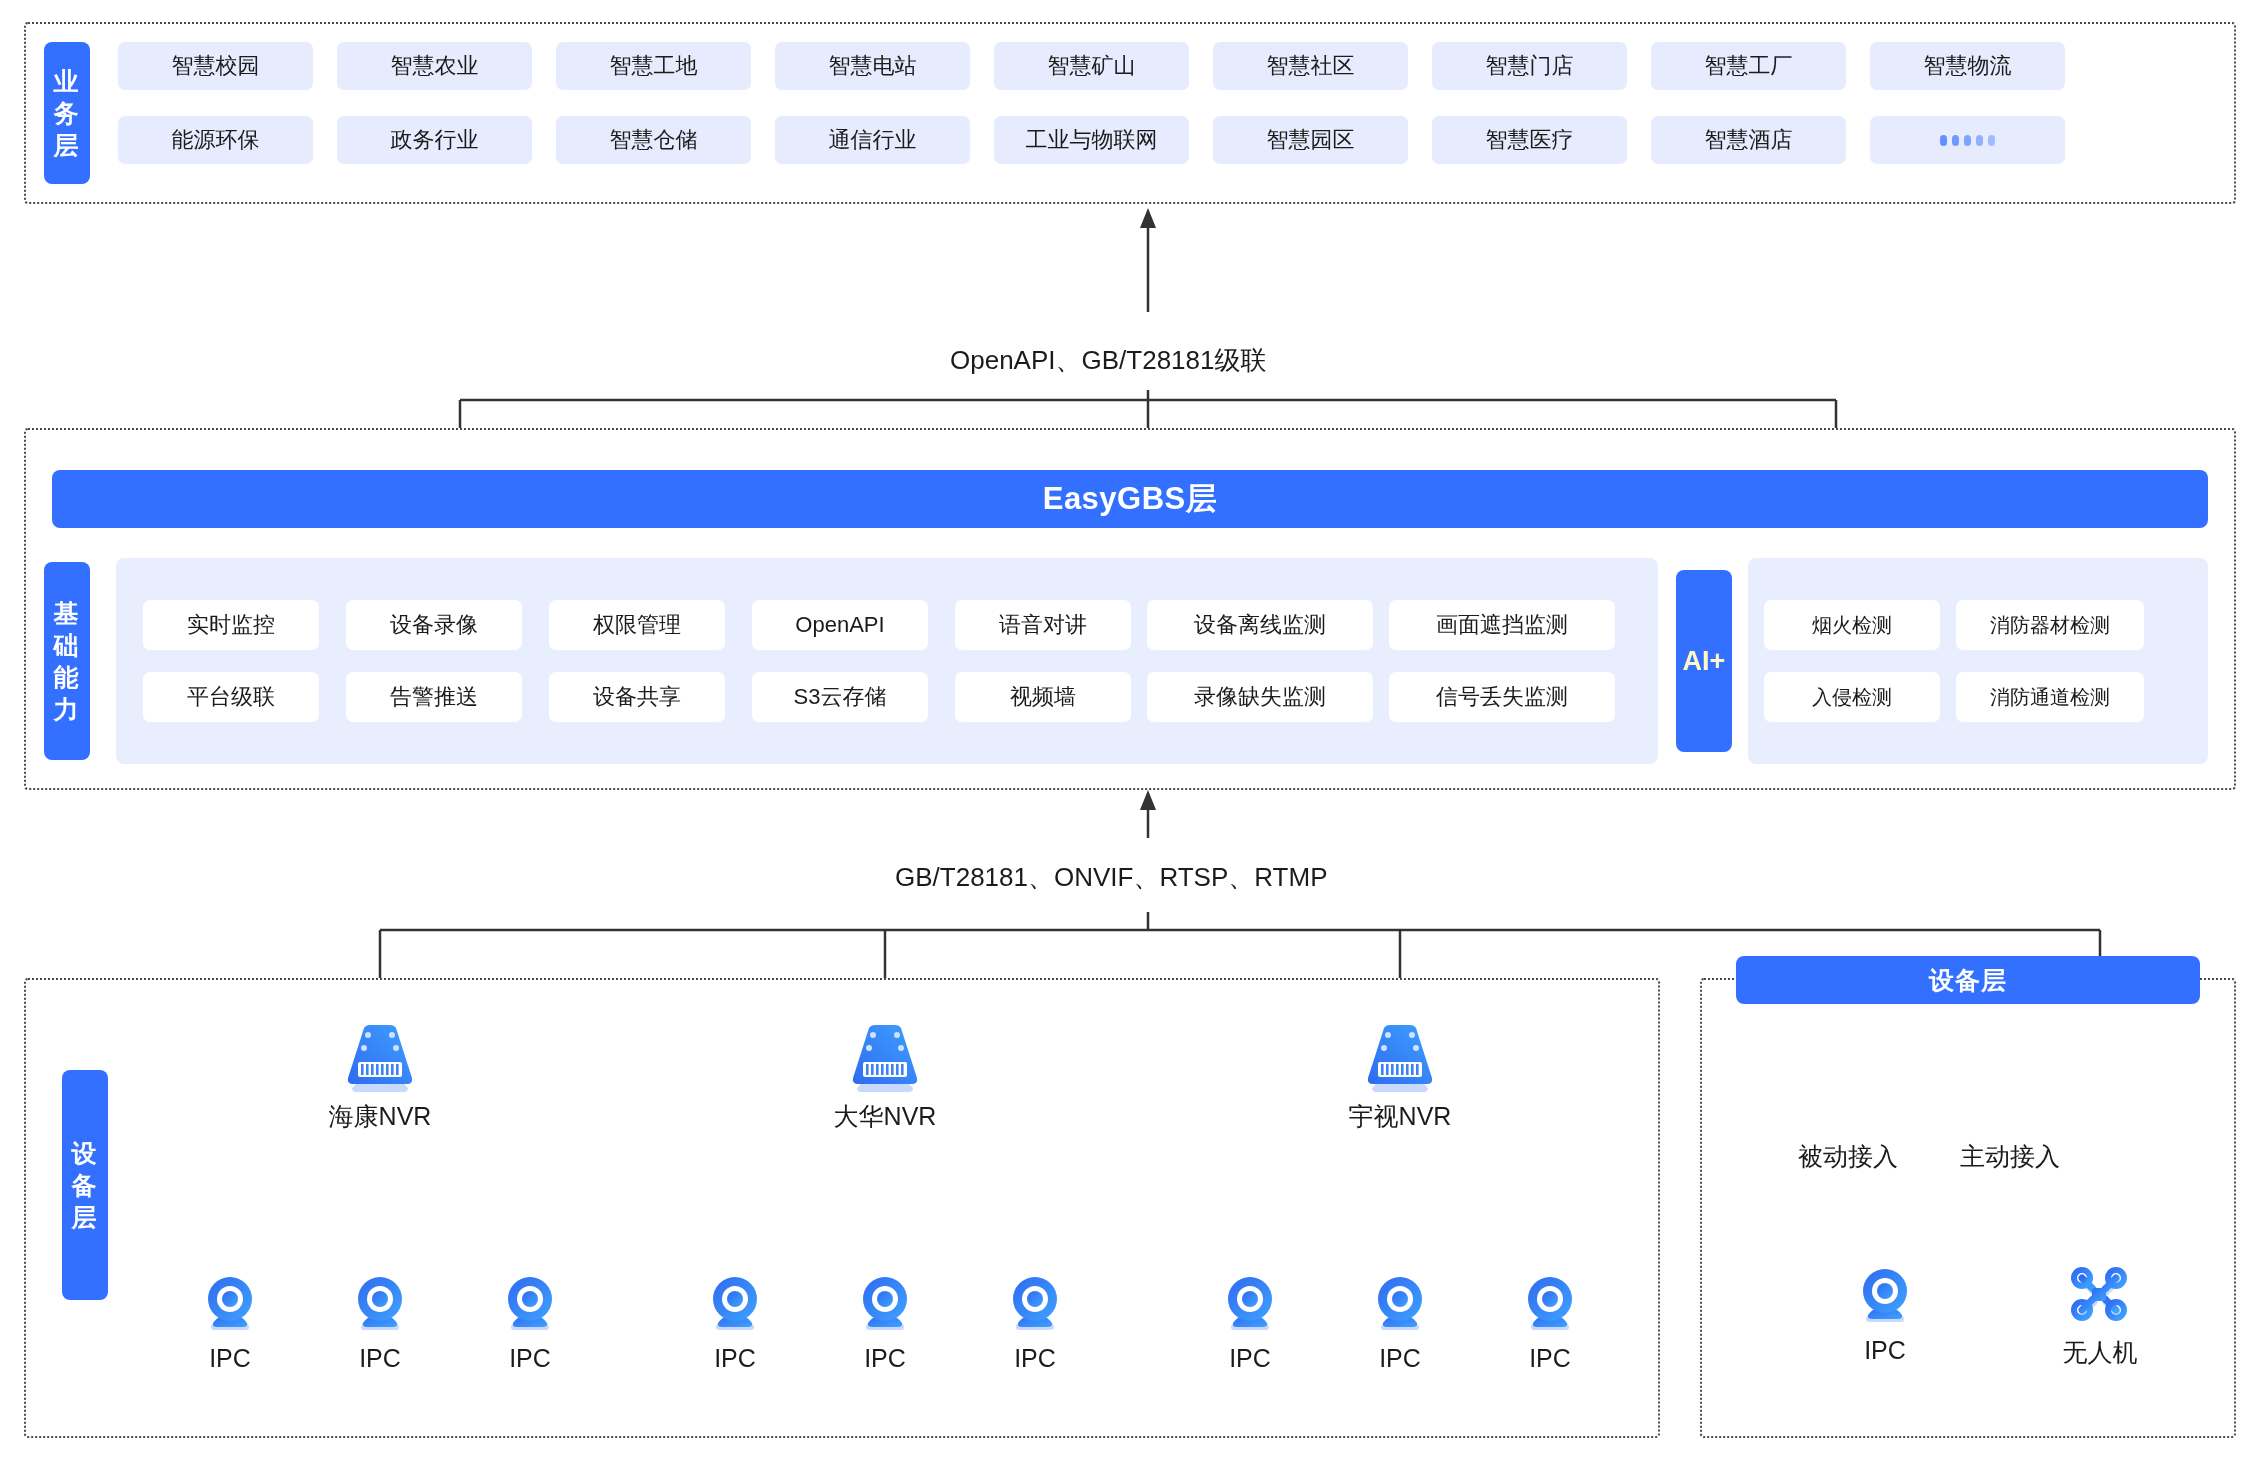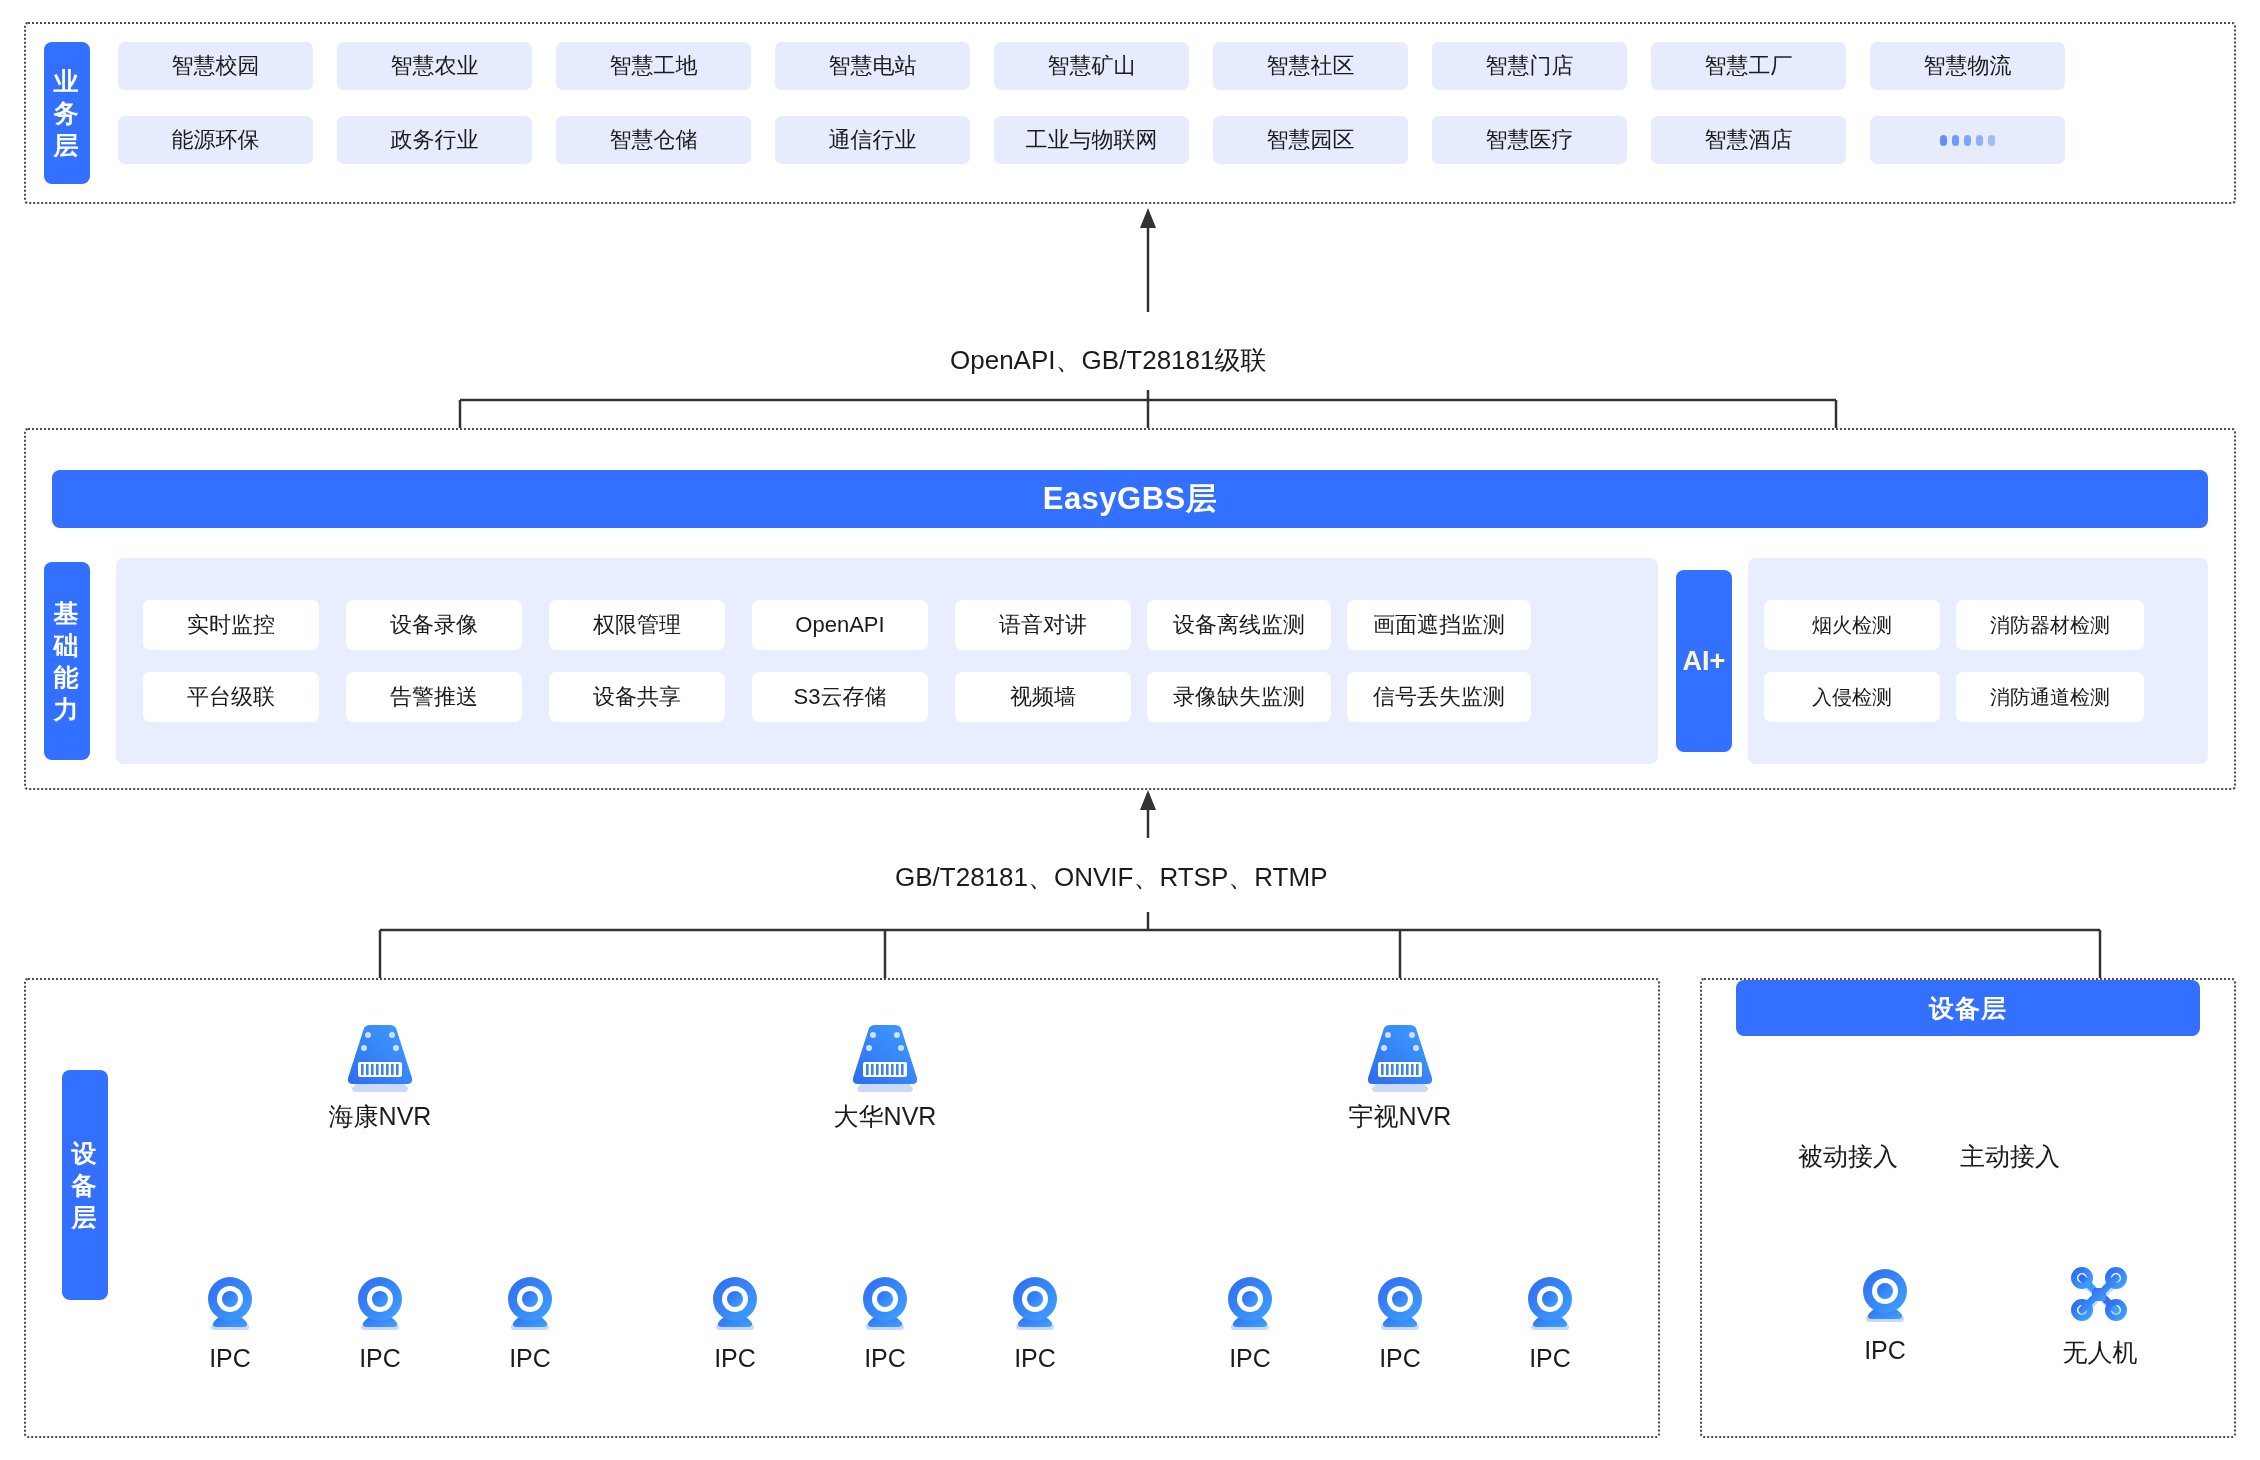--- a/index.html
+++ b/index.html
@@ -98,21 +98,21 @@
     display: flex; flex-direction: column; justify-content: center; gap: 22px;
     padding: 0 16px;
   }
   .cap-row { display: flex; gap: 16px; }
   .cap-cell {
     height: 50px; background: #fff; border-radius: 7px;
     display: flex; align-items: center; justify-content: center;
     font-size: 22px; color: #1b1b1b; padding: 0 14px;
   }
   .cap-w1 { width: 176px; margin-left: 11px; }
-  .cap-w2 { width: 184px; }
+  .cap-w2 { width: 226px; }
 
   #ai-tag {
     position: absolute; left: 1676px; top: 570px;
     width: 56px; height: 182px;
     background: #3370ff; border-radius: 8px;
     display:flex; align-items:center; justify-content:center;
     color:#fef9c3; font-size: 27px; font-weight: 600;
   }
   #ai-box {
     position: absolute; left: 1748px; top: 558px;
@@ -135,22 +135,22 @@
   #device-right-panel { left: 1700px; top: 978px; width: 536px; height: 460px; }
   #device-tag { left: 62px; top: 1070px; width: 46px; height: 230px; }
 
   .nvr-node { position: absolute; width: 180px; text-align: center; }
   .nvr-label, .ipc-label {
     font-size: 25px; color: #1b1b1b; margin-top: 6px; white-space: nowrap;
   }
   .ipc-node { position: absolute; width: 110px; text-align: center; }
 
   #devlayer-bar {
-    position: absolute; left: 1736px; top: 980px;
-    width: 464px; height: 56px;
+    position: absolute; left: 1736px; top: 956px;
+    width: 464px; height: 48px;
     background: #3370ff; border-radius: 8px;
     display:flex; align-items:center; justify-content:center;
     color:#fff; font-size: 25px; font-weight: 600; letter-spacing: 1px;
   }
   .access-label {
     position: absolute; font-size: 25px; color:#1b1b1b; white-space: nowrap;
   }
   #passive-label { left: 1798px; top: 1140px; }
   #active-label  { left: 1960px; top: 1140px; }
 

